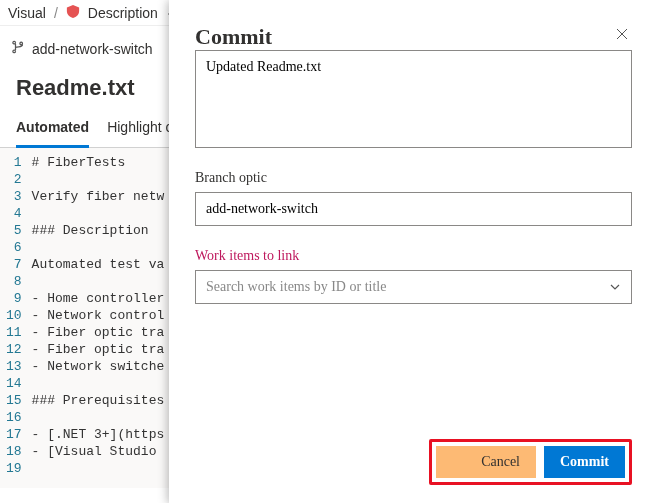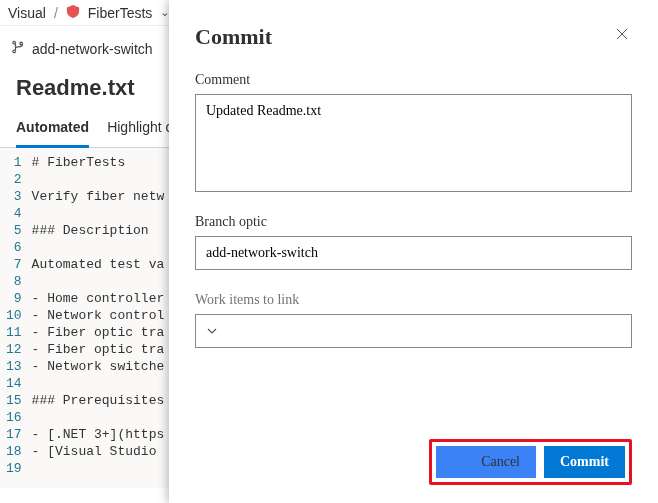--- a/index.html
+++ b/index.html
@@ -67,21 +67,21 @@
     padding: 24px 26px 18px 26px;
     display: flex; flex-direction: column; font-family: Liberation Serif, serif;
   }
   .dlg-header { display:flex; justify-content:space-between; align-items:flex-start; }
   .dlg-title { font-size: 22px; font-weight: 600; }
   .close-x {
     width:20px;height:20px; cursor:pointer; color:#555;
     display:flex;align-items:center;justify-content:center;
   }
   .field-label { font-size: 14px; color: #323130; margin-top: 22px; margin-bottom: 6px; }
-  .field-label.muted { color: #737373; }
+  .field-label.muted { color: #be185d; }
   textarea.comment {
     width: 100%; height: 98px; resize: none;
     border: 1px solid #8a8886; padding: 8px 10px;
     font-family: inherit; font-size: 14px;
   }
   input.branch {
     width: 100%; height: 34px;
     border: 1px solid #8a8886; padding: 0 10px;
     font-family: inherit; font-size: 14px;
   }
@@ -103,21 +103,21 @@
     padding: 4px;
     display:flex; gap:8px;
     border-radius:2px;
   }
   .btn {
     min-width: 80px; height: 32px;
     padding: 0 16px; border: none;
     font-size: 14px; cursor: pointer;
     font-family: inherit;
   }
-  .btn.secondary { background: #3b82f6; color:#323130;padding-left:45px; }
+  .btn.secondary { background: #fdba74; color:#323130;padding-left:45px; }
   .btn.primary { background: #0078d4; color:#fff; font-weight:600; }
 
   .chev { font-size:11px; color:#555; }
   .avatar {
     position:absolute; top:0; right:8px;
     width:20px;height:10px;
     background:#5c2d91;
     border-bottom-left-radius:14px;border-bottom-right-radius:14px;
   }
 </style>
@@ -126,21 +126,21 @@
 
 <div class="bg">
   <div class="breadcrumb">
     <span>Visual</span>
     <span class="sep">/</span>
     <span class="repo-icon">
       <svg width="14" height="14" viewBox="0 0 16 16">
           <path fill="currentColor" d="M8 1l7 3v4c0 4-3 7-7 8-4-1-7-4-7-8V4l7-3z"></path>
         </svg>
     </span>
-    <span>FiberTests</span>
+    <span>Description</span>
     <span class="chev">⌄</span>
   </div>
   <div class="avatar"></div>
 
   <div class="branch-bar">
     <span class="branch-icon">
       <svg width="14" height="14" viewBox="0 0 16 16">
           <path fill="none" stroke="currentColor" stroke-width="1.4" d="M4 3a1.5 1.5 0 100 .001M4 13a1.5 1.5 0 100 .001M12 4a1.5 1.5 0 100 .001M4 4.5v7M12 5.5c0 3-4 2-8 3"></path>
         </svg>
     </span>
@@ -182,28 +182,28 @@
 <div class="overlay">
   <div class="dlg-header">
     <div class="dlg-title">Commit</div>
     <div class="close-x">
       <svg width="16" height="16" viewBox="0 0 16 16">
           <path stroke="currentColor" stroke-width="1" fill="none" d="M3 3l10 10M13 3L3 13"></path>
         </svg>
     </div>
   </div>
 
-  <div class="field-label">Comment</div>
   <textarea class="comment" id="comment-ta" style="">Updated Readme.txt</textarea>
 
   <div class="field-label">Branch optic</div>
   <input class="branch" type="text" id="branch-in" value="add-network-switch" style="">
 
   <div class="field-label muted">Work items to link</div>
   <div class="combo">
+    <span>Search work items by ID or title</span>
     <svg width="12" height="12" viewBox="0 0 12 12">
         <path fill="none" stroke="currentColor" stroke-width="1.2" d="M2 4l4 4 4-4"></path>
       </svg>
   </div>
 
   <div class="dlg-footer">
     <div class="red-box">
       <button class="btn secondary">Cancel</button>
       <button class="btn primary">Commit</button>
     </div>

